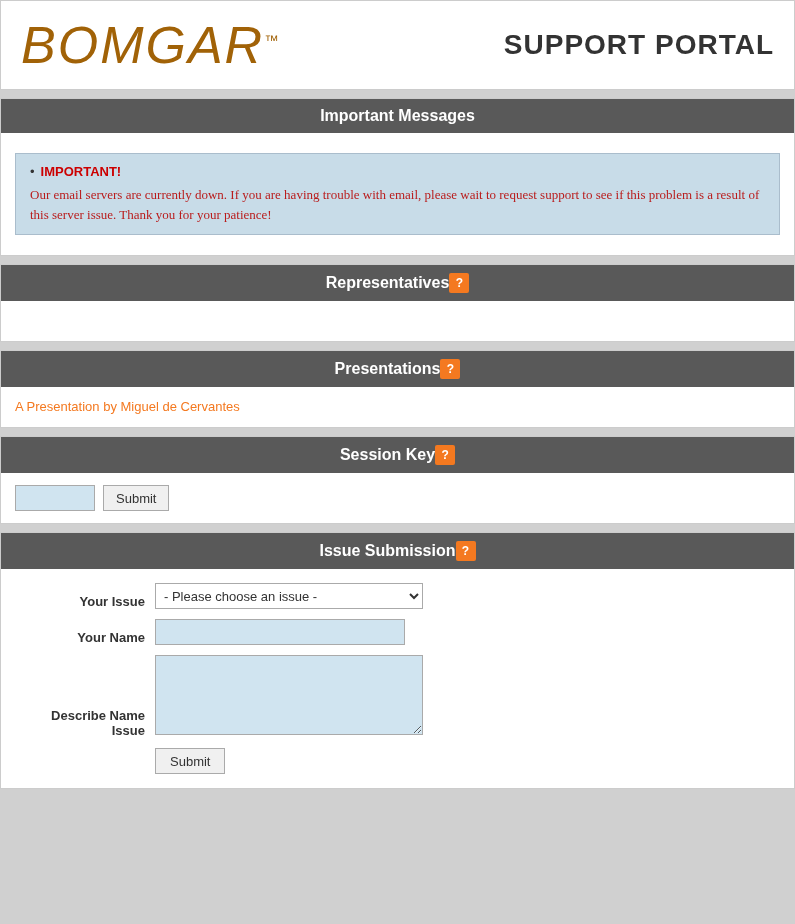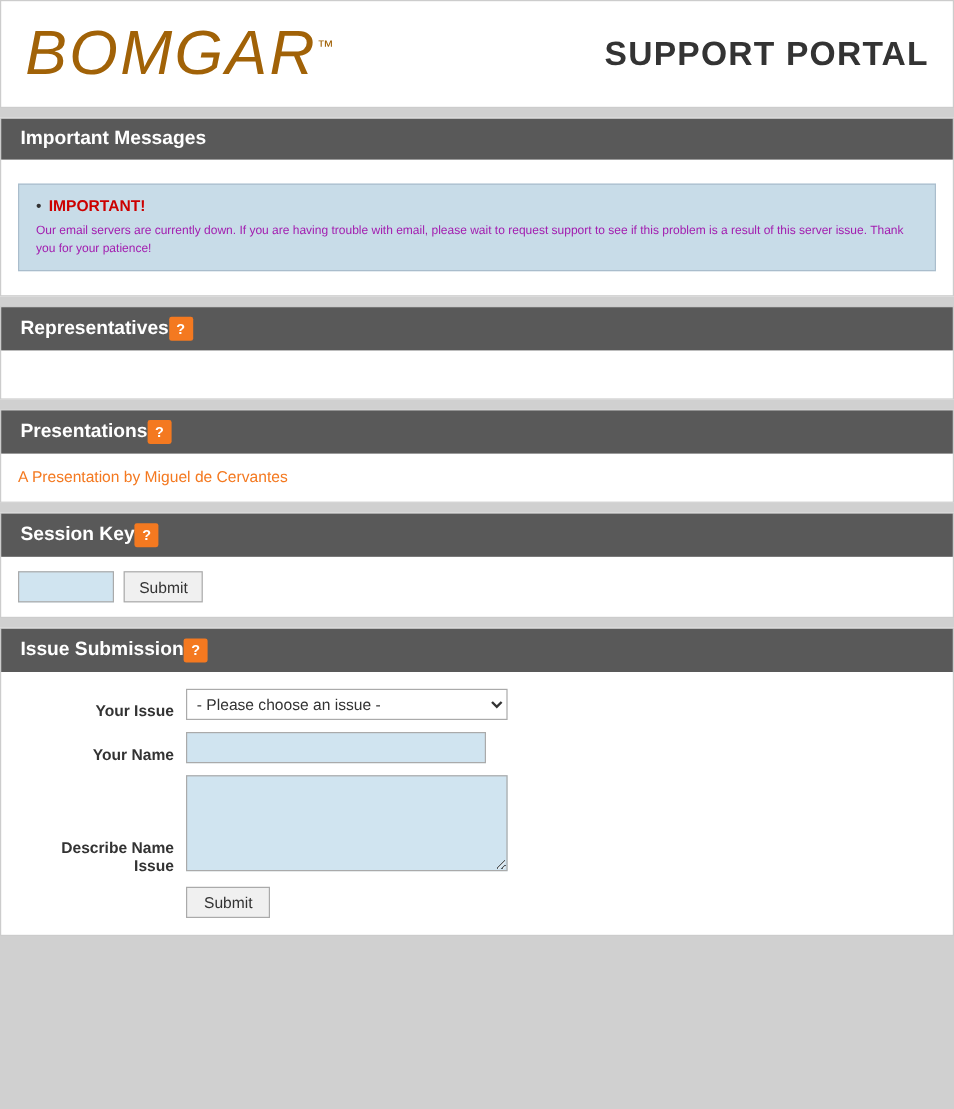--- a/index.html
+++ b/index.html
@@ -69,21 +69,21 @@
       border: 1px solid #cccccc;
       margin-bottom: 8px;
     }
     .section-header {
       background: #595959;
       color: #ffffff;
       font-size: 16px;
       font-weight: bold;
       padding: 8px 16px;
       display: flex;
-      justify-content: flex-start;
+      justify-content: center;
       align-items: center;
     }
     .help-badge {
       background: #f47920;
       color: #ffffff;
       font-size: 12px;
       font-weight: bold;
       width: 20px;
       height: 20px;
       display: inline-flex;
@@ -112,23 +112,24 @@
     .important-bullet {
       display: flex;
       align-items: flex-start;
       margin-bottom: 6px;
     }
     .bullet-dot {
       margin-right: 6px;
       color: #333;
     }
     .message-text {
-      color: #a21caf;
-      font-size: 10px;
+      color: #b91c1c;
+      font-size: 13px;
       line-height: 1.5;
+      font-family: Liberation Serif, serif;
     }
 
     
     .presentation-link {
       color: #f47920;
       text-decoration: none;
       font-size: 13px;
       cursor: pointer;
     }
 

